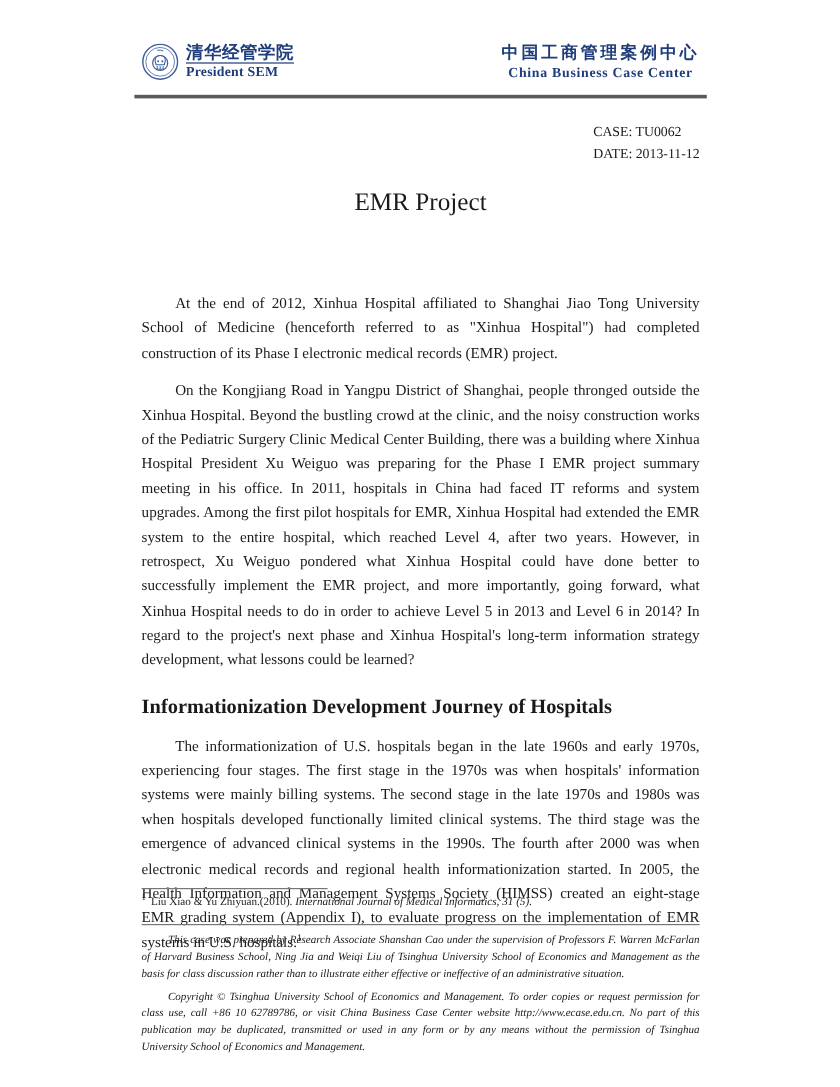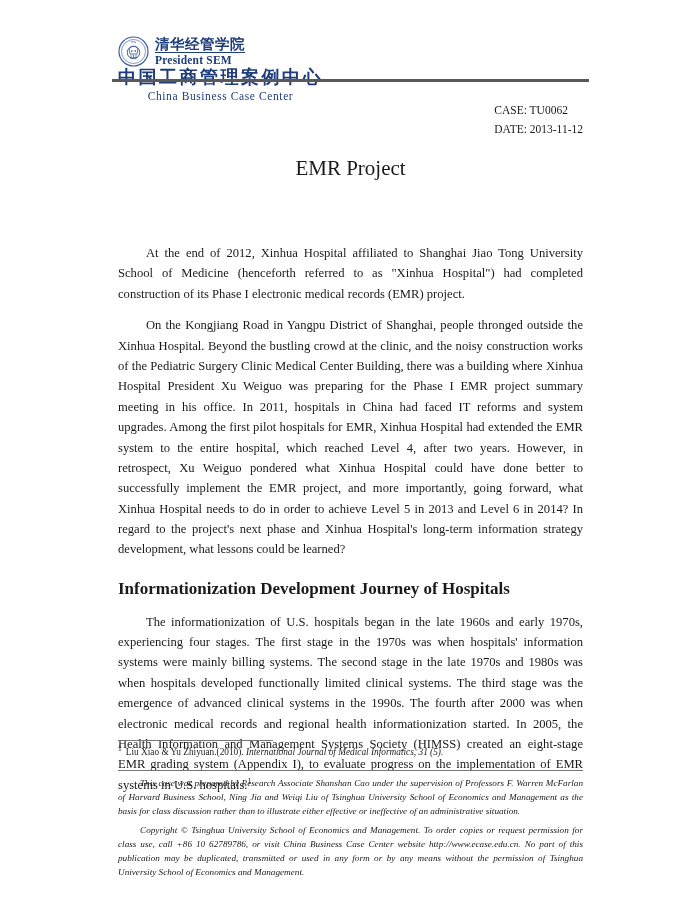--- a/index.html
+++ b/index.html
@@ -25,21 +25,20 @@
 
   
   .doc-header {
     position: absolute;
     left: 118px;
     top: 36px;
     width: 465px;
     display: flex;
     align-items: flex-start;
     justify-content: space-between;
-    flex-direction: column;
   }
   .brand-left {
     display: flex;
     align-items: center;
     gap: 6px;
   }
   .crest {
     width: 31px;
     height: 31px;
     flex: 0 0 31px;
@@ -69,31 +68,31 @@
     white-space: nowrap;
     margin-top: 2px;
   }
   .brand-right {
     text-align: center;
     line-height: 1.05;
     padding-top: 1px;
   }
   .brand-right .brand-cn2 {
     font-family: "DejaVu Sans", sans-serif;
-    font-size: 18px;
+    font-size: 14px;
     font-weight: 700;
     color: #1f3d7a;
     letter-spacing: 2.5px;
     white-space: nowrap;
     text-align: center;
   }
   .brand-right .brand-en2 {
     font-family: "Liberation Serif", serif;
     font-size: 11.5px;
-    font-weight: 400;
+    font-weight: 700;
     color: #1f3d7a;
     letter-spacing: 0.6px;
     white-space: nowrap;
     margin-top: 3px;
   }
 
   .header-rule {
     position: absolute;
     left: 112px;
     top: 79px;

